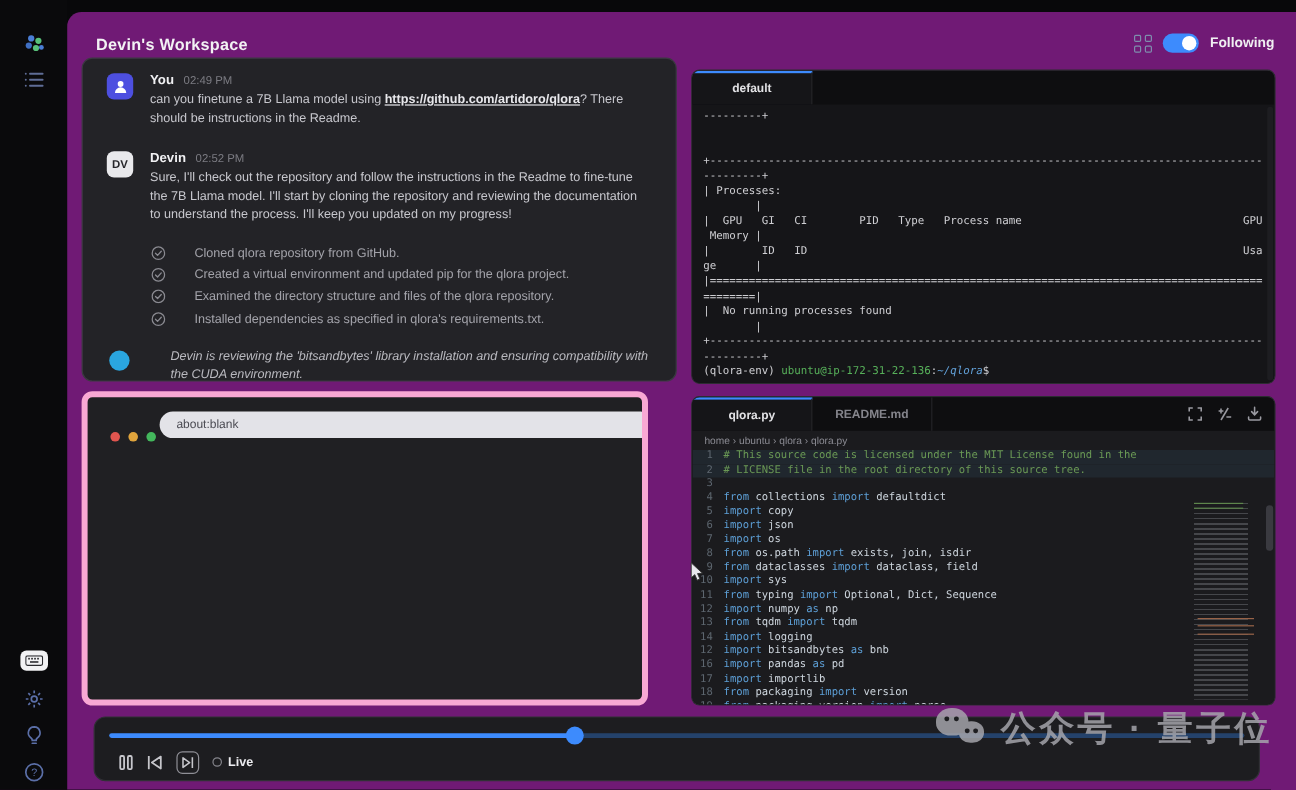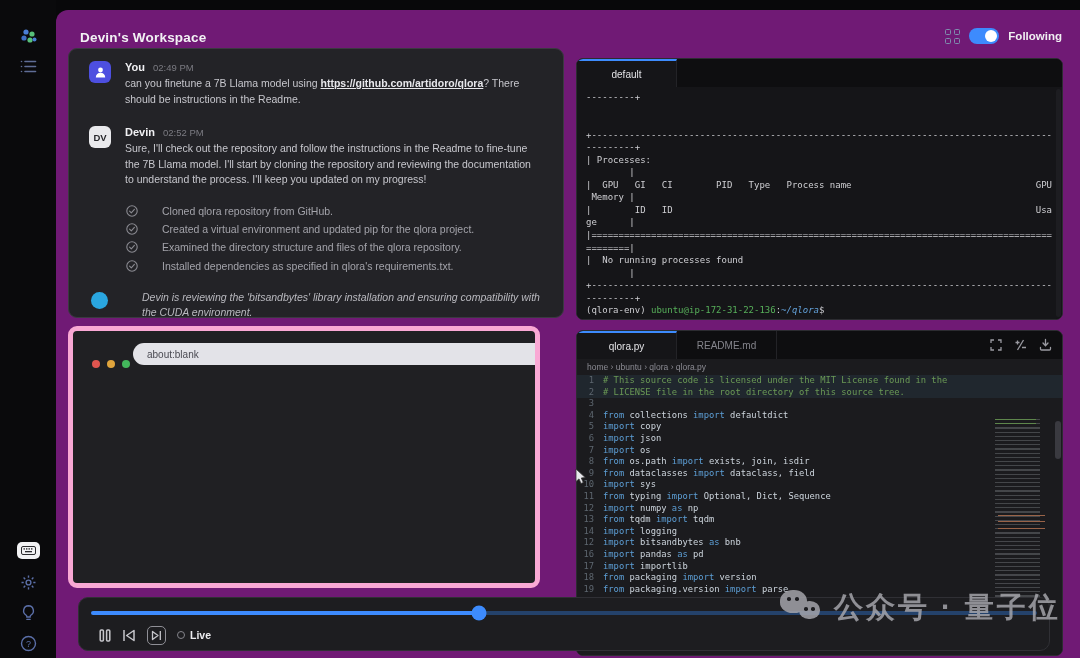--- a/index.html
+++ b/index.html
@@ -42,41 +42,41 @@
   .check-text { font-size:10.5px; color:#a3a3aa; }
   #status-row { display:flex; margin-top:15px; margin-left:2px; }
   #status-dot { width:17px; height:17px; border-radius:50%; background:#2aa6e0; flex:0 0 17px; margin-top:2px; }
   #status-text { margin-left:34px; font-size:10.5px; line-height:15px; font-style:italic; color:#b9b9bf; }
 
   
   #term-panel { position:absolute; left:520px; top:48px; width:487px; height:262px;
     background:#0e0e10; border:1px solid #2c2c31; border-radius:7px; overflow:hidden; }
   .tabbar { height:28px; display:flex; background:#0e0e10; }
   .tab { min-width:100px; padding:0 18px; display:flex; align-items:center; justify-content:center;
-    font-size:10px; color:#85858c; border-right:1px solid #232327; cursor:pointer; }
+    font-size:10px; color:#85858c; border-right:1px solid #232327; cursor:pointer;font-weight:bold; }
   .tab.active { background:#151518; color:#e2e2e5; border-top:2px solid #3d8bfd; }
   #term-body { position:absolute; left:0; right:0; top:28px; bottom:0; background:#151518;
     font-family:"DejaVu Sans Mono", monospace; font-size:9px; color:#cfcfd3; padding:5px 0 0 9px; }
   .tline { height:12.55px; white-space:pre; overflow:hidden; }
   .tprompt { white-space:pre; }
   .t-green { color:#57b05a; }
   .t-blue { color:#62a0d8;font-style:italic; }
   #term-scrollbar { position:absolute; right:1px; top:30px; bottom:2px; width:5px; background:#1d1d21; border-radius:3px; cursor:pointer; }
 
   
   #browser-panel { position:absolute; left:12px; top:316px; width:472px; height:262px;
     background:#202023; border:5px solid #f9a8d4; border-radius:9px; overflow:hidden; }
   #traffic { position:absolute; left:19px; top:29px; display:flex; gap:7px; }
   .dot { width:8px; height:8px; border-radius:50%; cursor:pointer; }
   #url-bar { position:absolute; left:60px; top:12px; width:412px; height:22px; background:#e3e3e8;
     border-radius:11px; display:flex; align-items:center; padding-left:14px; cursor:text; }
   #url-text { font-size:10px; color:#4a4a52; }
 
   
-  #editor-panel { position:absolute; left:520px; top:320px; width:487px; height:326px;
+  #editor-panel { position:absolute; left:520px; top:320px; width:487px; height:258px;
     background:#131316; border:1px solid #2c2c31; border-radius:7px; overflow:hidden; }
   #editor-icons { position:absolute; right:10px; top:7px; display:flex; gap:12px; align-items:center; }
   #editor-icons svg { cursor:pointer; }
   #breadcrumb { height:16px; background:#1b1b1e; display:flex; align-items:center; padding-left:10px;
     font-size:8.5px; color:#8b8b93; }
   #code-area { position:absolute; left:0; right:0; top:44px; bottom:0; background:#1b1b1e; overflow:hidden; }
   .code-line { display:flex; height:11.6px; font-family:"DejaVu Sans Mono", monospace; font-size:8.8px; line-height:11.6px; }
   .code-line.hl { background:#20272e; }
   .ln { width:26px; flex:0 0 26px; text-align:right; color:#5d666f; padding-right:9px; }
   .ct { white-space:pre; color:#cdd5dd; }

